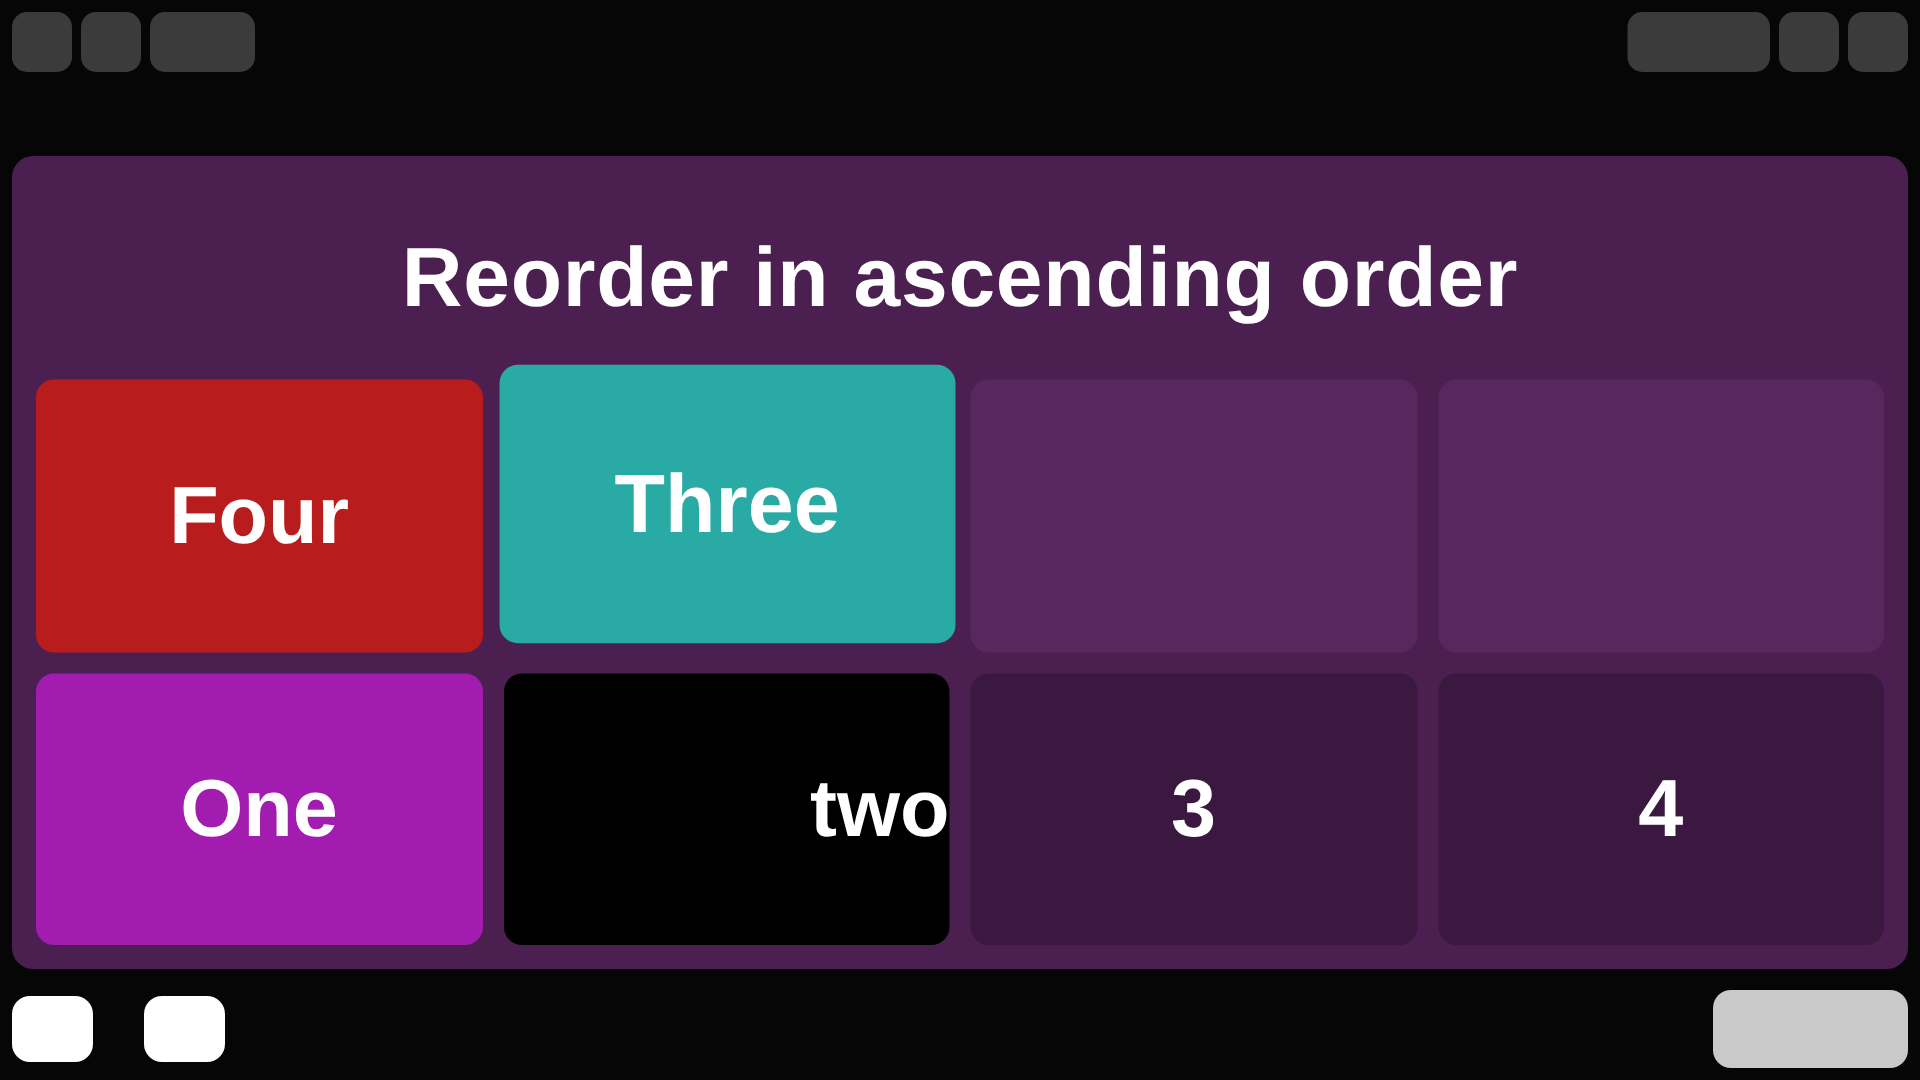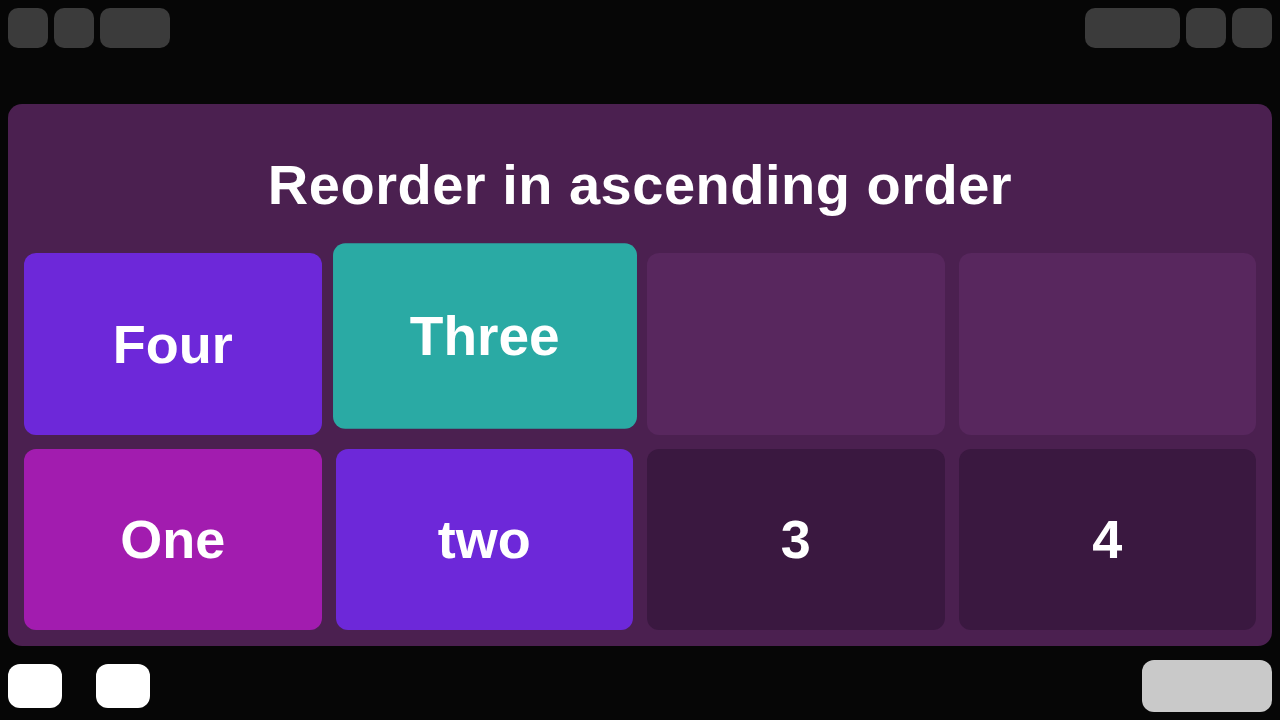--- a/index.html
+++ b/index.html
@@ -69,36 +69,36 @@
   <div class="group">
     <div class="tb-btn tb-xw"></div>
     <div class="tb-btn tb-sm"></div>
     <div class="tb-btn tb-sm"></div>
   </div>
 </div>
 
 <div class="card">
   <div class="title">Reorder in ascending order</div>
   <div class="grid" id="grid">
-      <div class="tile" style="background: #6d28d9;">
+      <div class="tile" style="background: #b91c1c;">
         <span>Four</span>
       </div>
       <div class="tile pop" style="background: rgb(42, 170, 164);">
         <span>Three</span>
       </div>
       <div class="tile slot-mid">
         <span></span>
       </div>
       <div class="tile slot-mid">
         <span></span>
       </div>
       <div class="tile" style="background: #a21caf;">
         <span>One</span>
       </div>
-      <div class="tile" style="background: #6d28d9;">
+      <div class="tile" style="background: #000000; justify-content: flex-end;">
         <span>two</span>
       </div>
       <div class="tile slot-dark">
         <span>3</span>
       </div>
       <div class="tile slot-dark">
         <span>4</span>
       </div>
     </div>
 </div>

